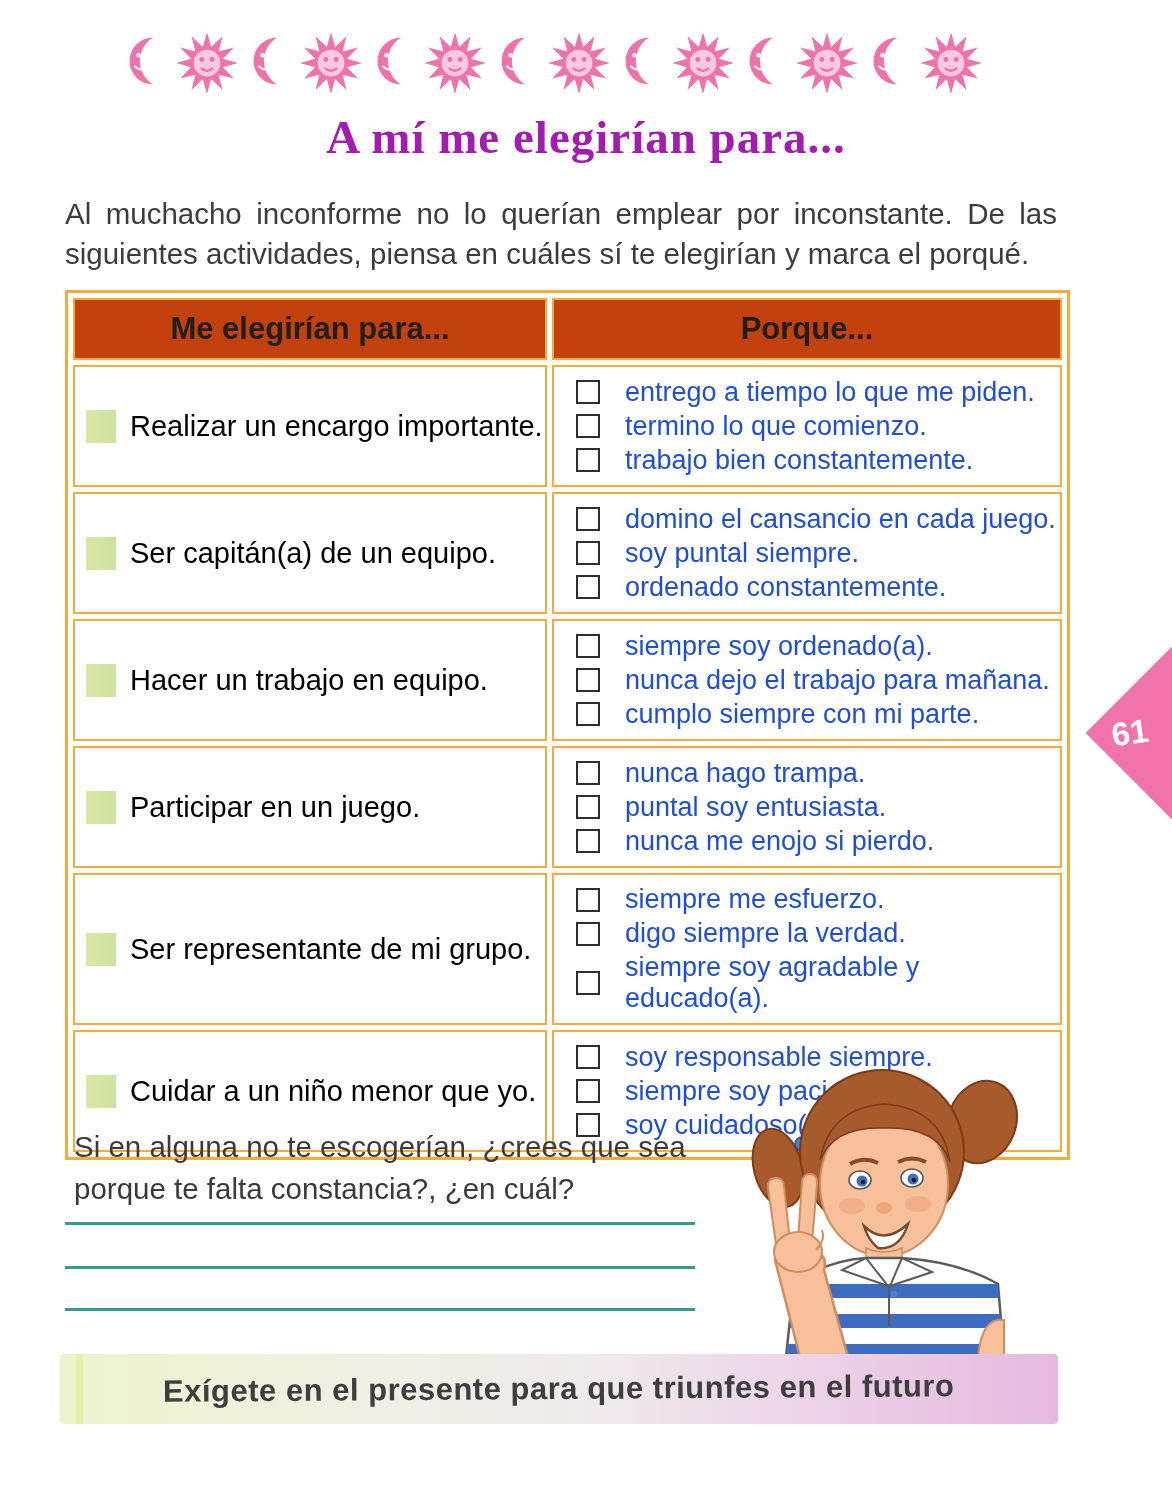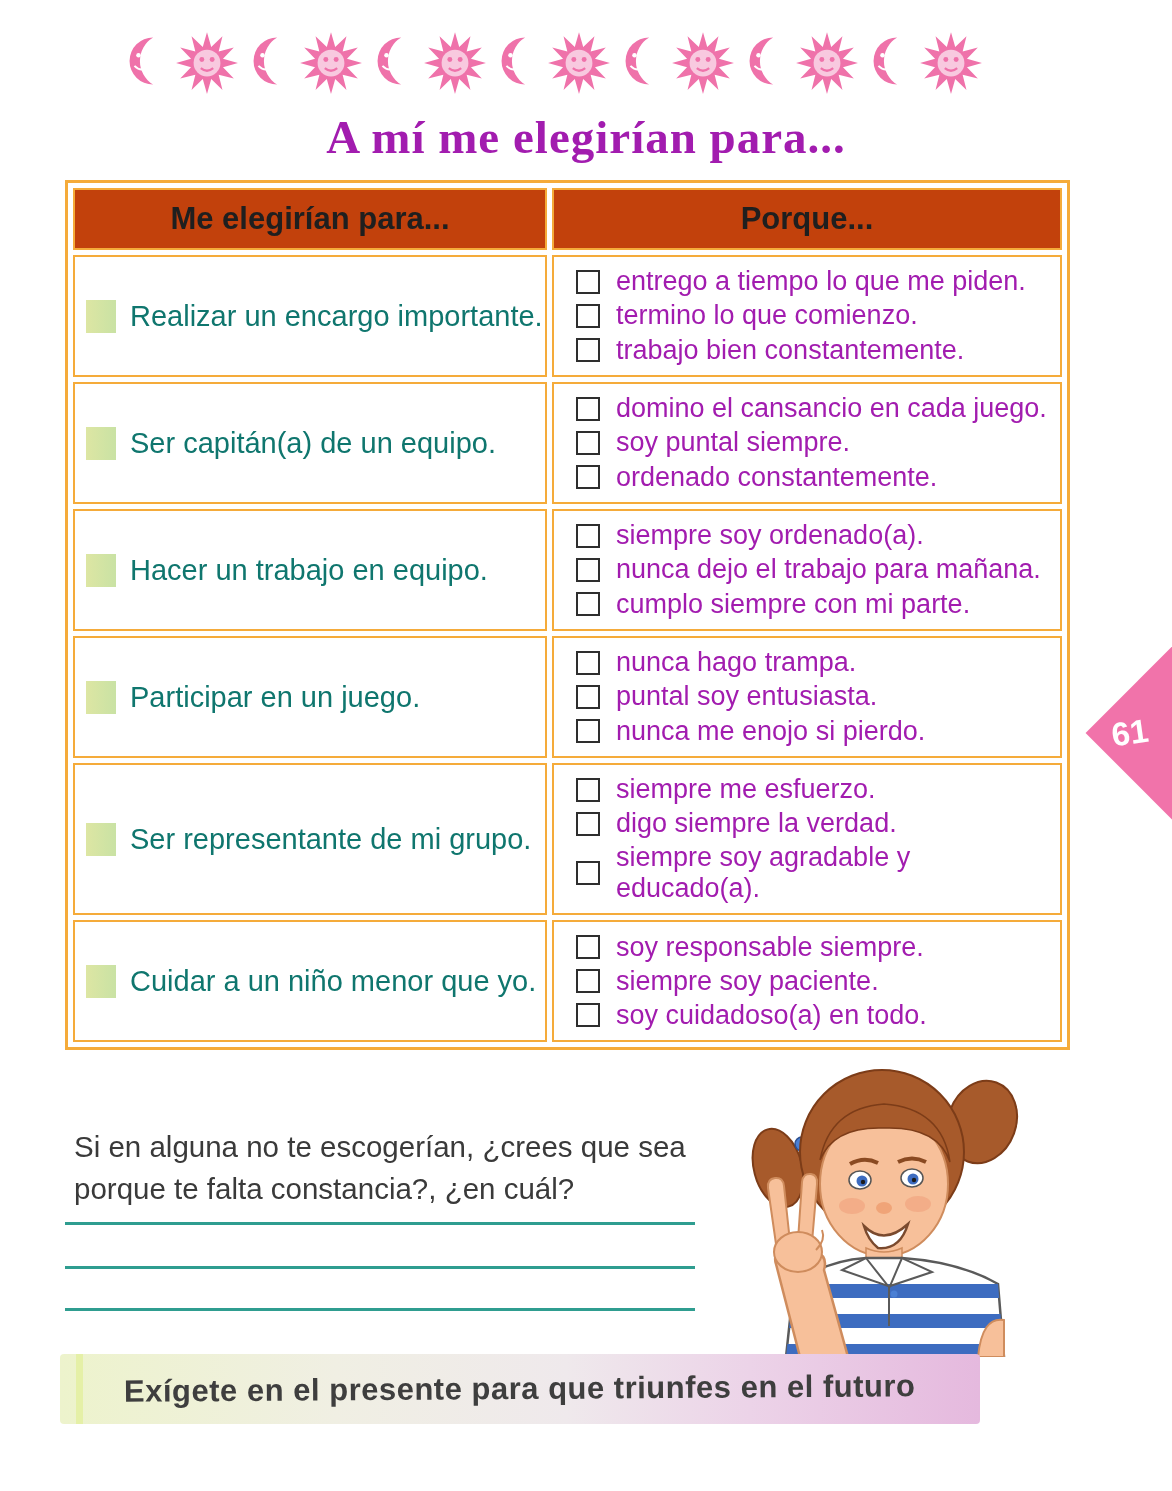--- a/index.html
+++ b/index.html
@@ -19,37 +19,37 @@
   .intro{margin:30px 115px 0 65px;font-size:29.5px;line-height:1.36;
          text-align:justify;color:#3c3c3c;}
 
   
   table.worktable{table-layout:fixed;width:992px;margin:16px 0 0 65px;
       border-collapse:separate;border-spacing:5px;border:3px solid #f5ab3a;background:#fff;}
   table.worktable th{background:#c2410c;border:2px solid #f5ab3a;height:56px;
       font-size:31px;font-weight:bold;color:#1f1f1f;text-align:center;}
   table.worktable td{background:#fff;border:2px solid #f5ab3a;height:106px;vertical-align:middle;}
   th.col-act{width:468px;} th.col-why{width:504px;}
-  .act{display:flex;align-items:flex-end;gap:14px;padding-left:10px;font-size:29px;color:#0f766e;}
+  .act{display:flex;align-items:flex-end;gap:14px;padding-left:10px;font-size:29px;color:#000000;}
   .bullet{width:30px;height:33px;background:linear-gradient(90deg,#dde6a3,#c9e2a4);flex:0 0 auto;}
   td.reasons{padding:6px 4px 6px 22px;}
-  .reason{display:flex;align-items:center;gap:16px;margin:3px 0;font-size:27px;color:#a21caf;line-height:1.15;}
+  .reason{display:flex;align-items:center;gap:25px;margin:3px 0;font-size:27px;color:#1d4ed8;line-height:1.15;}
   .cb{width:20px;height:20px;border:2.5px solid #2e2e2e;background:#fff;flex:0 0 auto;cursor:pointer;}
 
   
   .question{position:absolute;left:74px;top:1096px;width:650px;font-size:29.5px;
             line-height:1.45;color:#3a3a3a;}
   .ans-line{position:absolute;left:65px;width:630px;height:0;border-top:3px solid #2f9d90;}
   .ans-line.l1{top:1222px;} .ans-line.l2{top:1266px;} .ans-line.l3{top:1308px;}
 
   
   .girl{position:absolute;left:742px;top:1060px;}
 
   
-  .banner{position:absolute;left:60px;top:1354px;width:920px;height:70px;border-radius:4px;
+  .banner{position:absolute;left:60px;top:1354px;width:998px;height:70px;border-radius:4px;
       background:linear-gradient(90deg,#edf3cc 0%,#f0efe3 30%,#efe9ec 55%,#ecd3e8 75%,#e5b9de 100%);
       display:flex;align-items:center;justify-content:center;}
   .banner::before{content:'';position:absolute;left:16px;top:0;bottom:0;width:7px;
       background:#e3efa3;opacity:.9;}
   .banner span{font-size:31px;font-weight:600;color:#3e3e3e;letter-spacing:.5px;
       transform:rotate(-.4deg);}
 
   
   .page-tab{position:absolute;left:1115px;top:662px;width:142px;height:142px;
       background:#f173aa;transform:rotate(45deg);}
@@ -118,20 +118,21 @@
     <svg class="decor-icon" width="52" height="66" viewBox="0 0 64 64">
         <use href="#moon-shape"></use>
       </svg>
     <svg class="decor-icon" width="66" height="66" viewBox="0 0 64 64">
         <use href="#sun-shape"></use>
       </svg>
   </div>
 
   <h1 class="title">A mí me elegirían para...</h1>
 
+  <p class="intro">Al muchacho inconforme no lo querían emplear por inconstante. De las siguientes actividades, piensa en cuáles sí te elegirían y marca el porqué.</p>
 
   <table class="worktable">
     <thead>
       <tr>
         <th class="col-act">Me elegirían para...</th>
         <th class="col-why">Porque...</th>
       </tr>
     </thead>
     <tbody>
       <tr>

